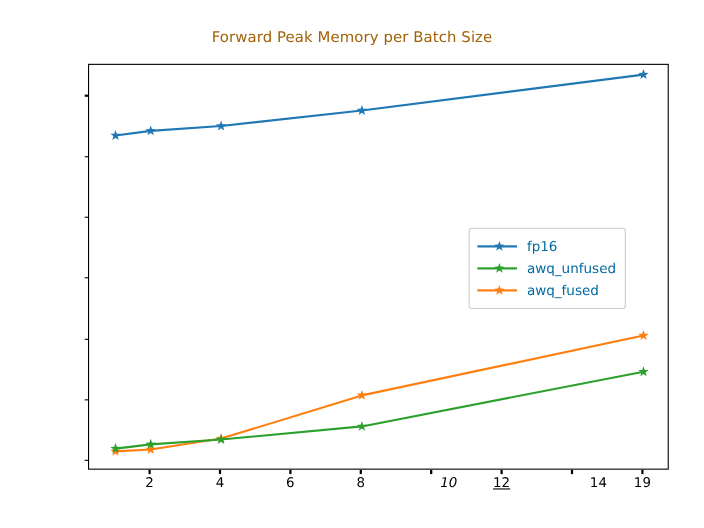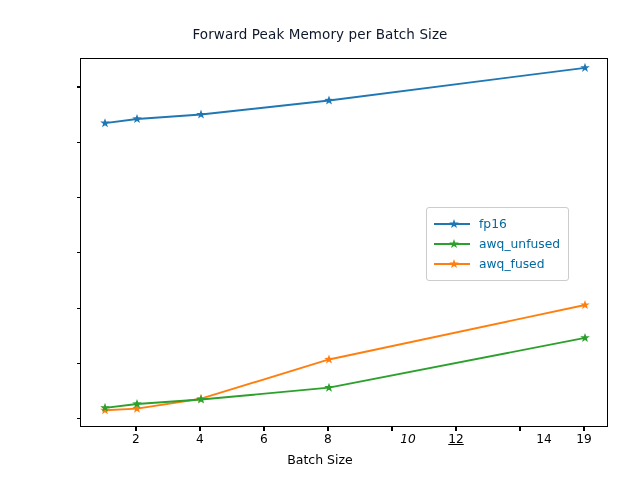--- a/index.html
+++ b/index.html
@@ -15,21 +15,21 @@
     font-family: "DejaVu Sans", sans-serif;
     overflow: hidden;
   }
   #chart-title {
     position: absolute;
     left: 0;
     top: 26px;
     width: 640px;
     text-align: center;
     font-size: 13.5px;
-    color: #0f172a;
+    color: #a16207;
     letter-spacing: 0.1px;
   }
   
   #plot-area {
     position: absolute;
     left: 80px;
     top: 58px;
     width: 528px;
     height: 369px;
     border: 1.1px solid #000000;
@@ -120,21 +120,20 @@
     white-space: nowrap;
   }
 </style>
 </head>
 <body>
 
 <div id="figure">
 
   <div id="chart-title">Forward Peak Memory per Batch Size</div>
 
-  <div id="xlabel">Batch Size</div>
 
   <div id="y-ticks">
       <div class="ytick-mark" style="top: 418.158px;"></div>
       <div class="ytick-mark" style="top: 362.877px;"></div>
       <div class="ytick-mark" style="top: 307.596px;"></div>
       <div class="ytick-mark" style="top: 252.315px;"></div>
       <div class="ytick-mark" style="top: 197.034px;"></div>
       <div class="ytick-mark" style="top: 141.753px;"></div>
       <div class="ytick-mark" style="top: 86.4725px;"></div>
     </div>

